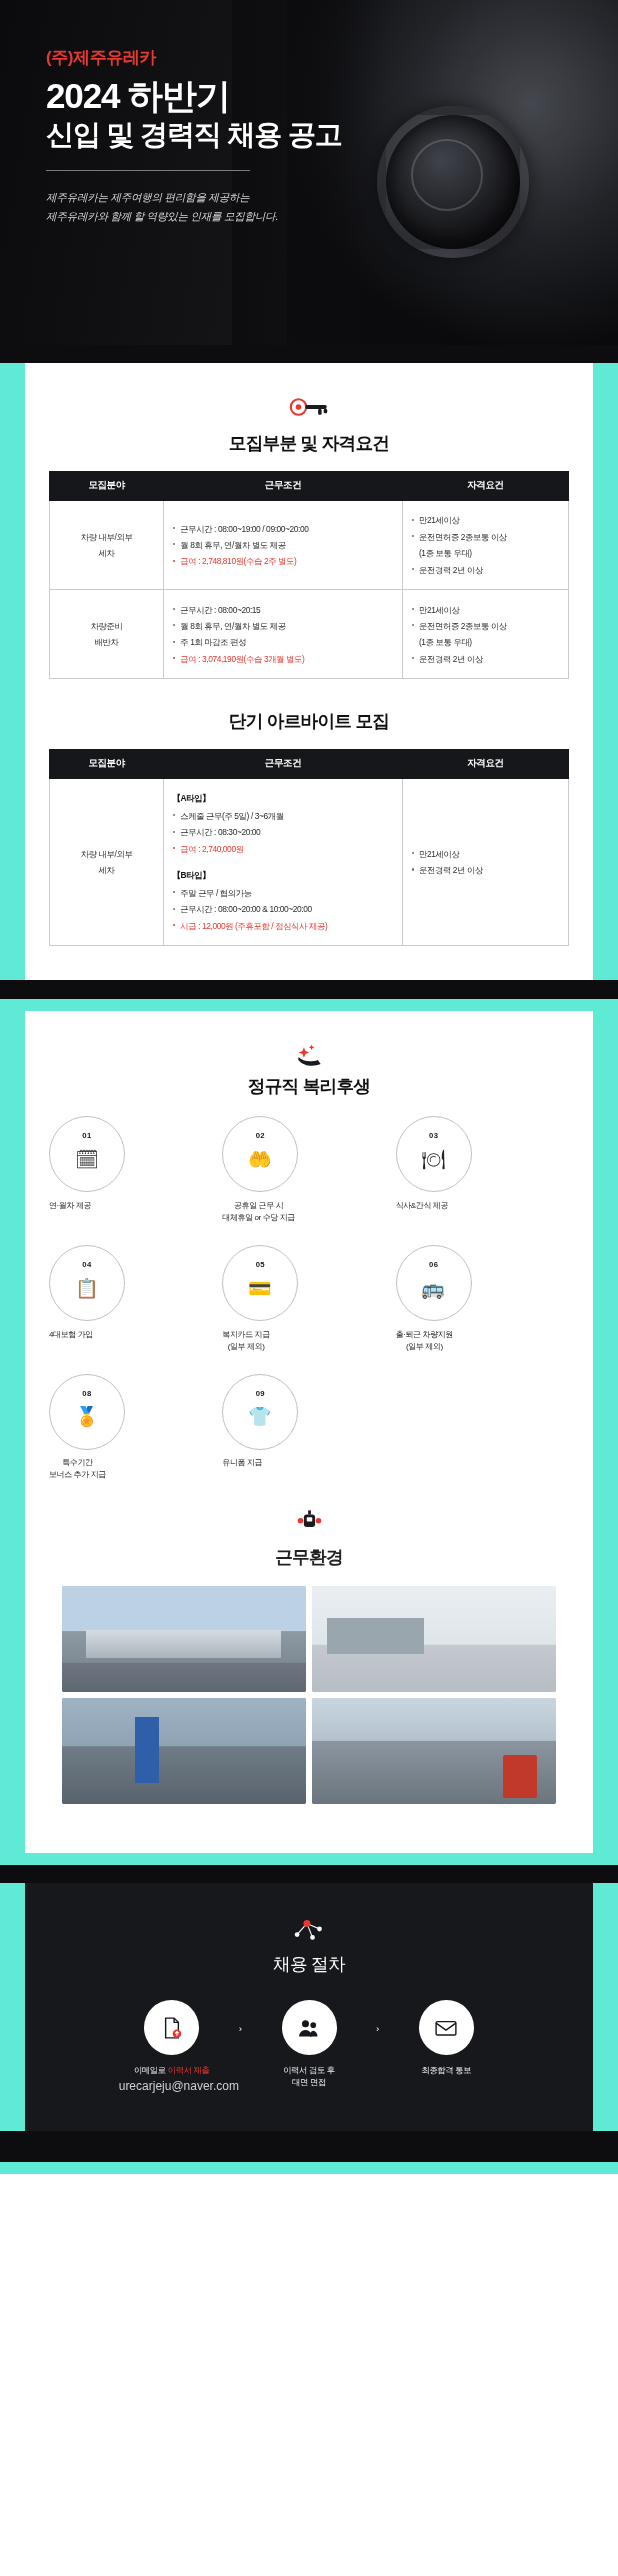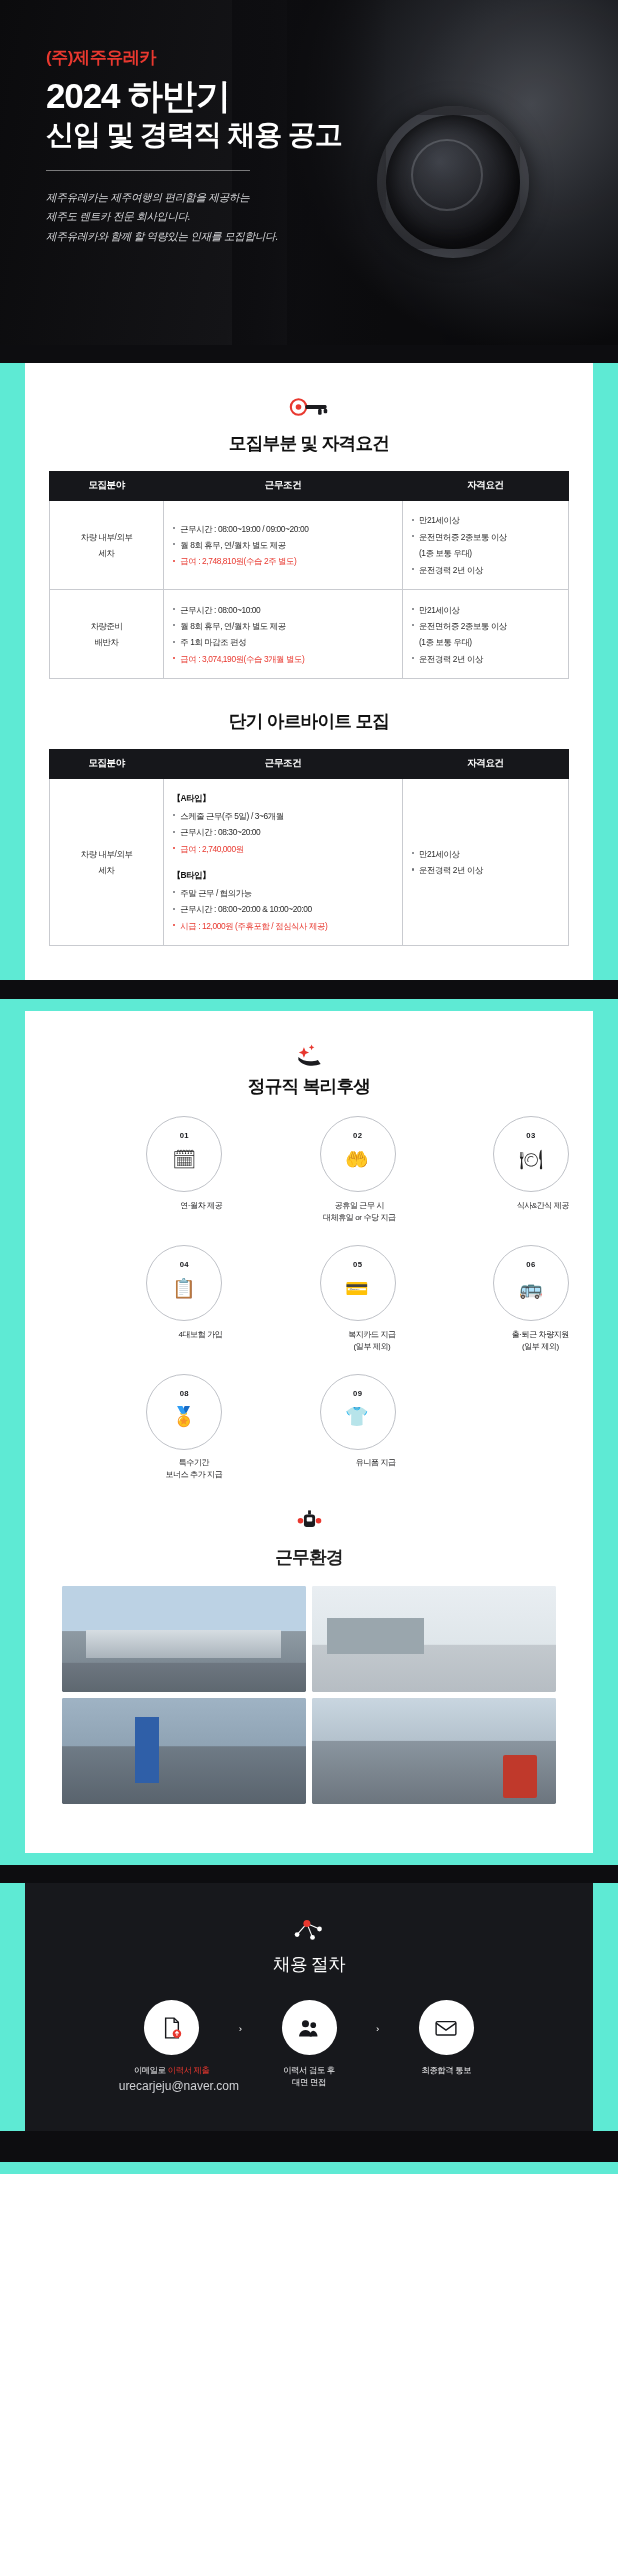--- a/index.html
+++ b/index.html
@@ -164,21 +164,21 @@
   .sparkle { text-align: center; font-size: 18.3px; line-height: 1; margin-bottom: 4.2px; }
   .grid3 {
     display: grid;
     grid-template-columns: repeat(3, 1fr);
     row-gap: 21px;
     margin-top: 18.3px;
   }
   .ben {
     display: flex;
     flex-direction: column;
-    align-items: flex-end;
+    align-items: flex-start;
   }
   .circle {
     width: 76px; height: 76px;
     border-radius: 50%;
     border: 0.7px solid #bfc2c8;
     display: flex;
     flex-direction: column;
     align-items: center;
     justify-content: center;
     position: relative;
@@ -282,21 +282,20 @@
   <section class="hero">
     <div class="hero-photo"></div>
     <div class="hero-fade"></div>
     <div class="hero-inner">
       <div class="hero-brand">(주)제주유레카</div>
       <div class="hero-title-1">2024 하반기</div>
       <div class="hero-title-2">신입 및 경력직 채용 공고</div>
       <div class="hero-rule"></div>
       <div class="hero-desc">
         <div>제주유레카는 제주여행의 편리함을 제공하는</div>
-        <div>제주도 렌트카 전문 회사입니다.</div>
         <div>제주유레카와 함께 할 역량있는 인재를 모집합니다.</div>
       </div>
     </div>
   </section>
 
   <div class="band-dark">
     <div class="top-gap"></div>
     <div class="card">
 
       <div class="sec-icon">
@@ -334,21 +333,21 @@
             <td>
               <div class="li">만21세이상</div>
               <div class="li">운전면허증 2종보통 이상</div>
               <div style="padding-left:7.7px">(1종 보통 우대)</div>
               <div class="li">운전경력 2년 이상</div>
             </td>
           </tr>
           <tr>
             <td class="cat">차량준비<br>배반차</td>
             <td>
-              <div class="li">근무시간 : 08:00~10:00</div>
+              <div class="li">근무시간 : 08:00~20:15</div>
               <div class="li">월 8회 휴무, 연/월차 별도 제공</div>
               <div class="li">주 1회 마감조 편성</div>
               <div class="li red">급여 : 3,074,190원(수습 3개월 별도)</div>
             </td>
             <td>
               <div class="li">만21세이상</div>
               <div class="li">운전면허증 2종보통 이상</div>
               <div style="padding-left:7.7px">(1종 보통 우대)</div>
               <div class="li">운전경력 2년 이상</div>
             </td>

